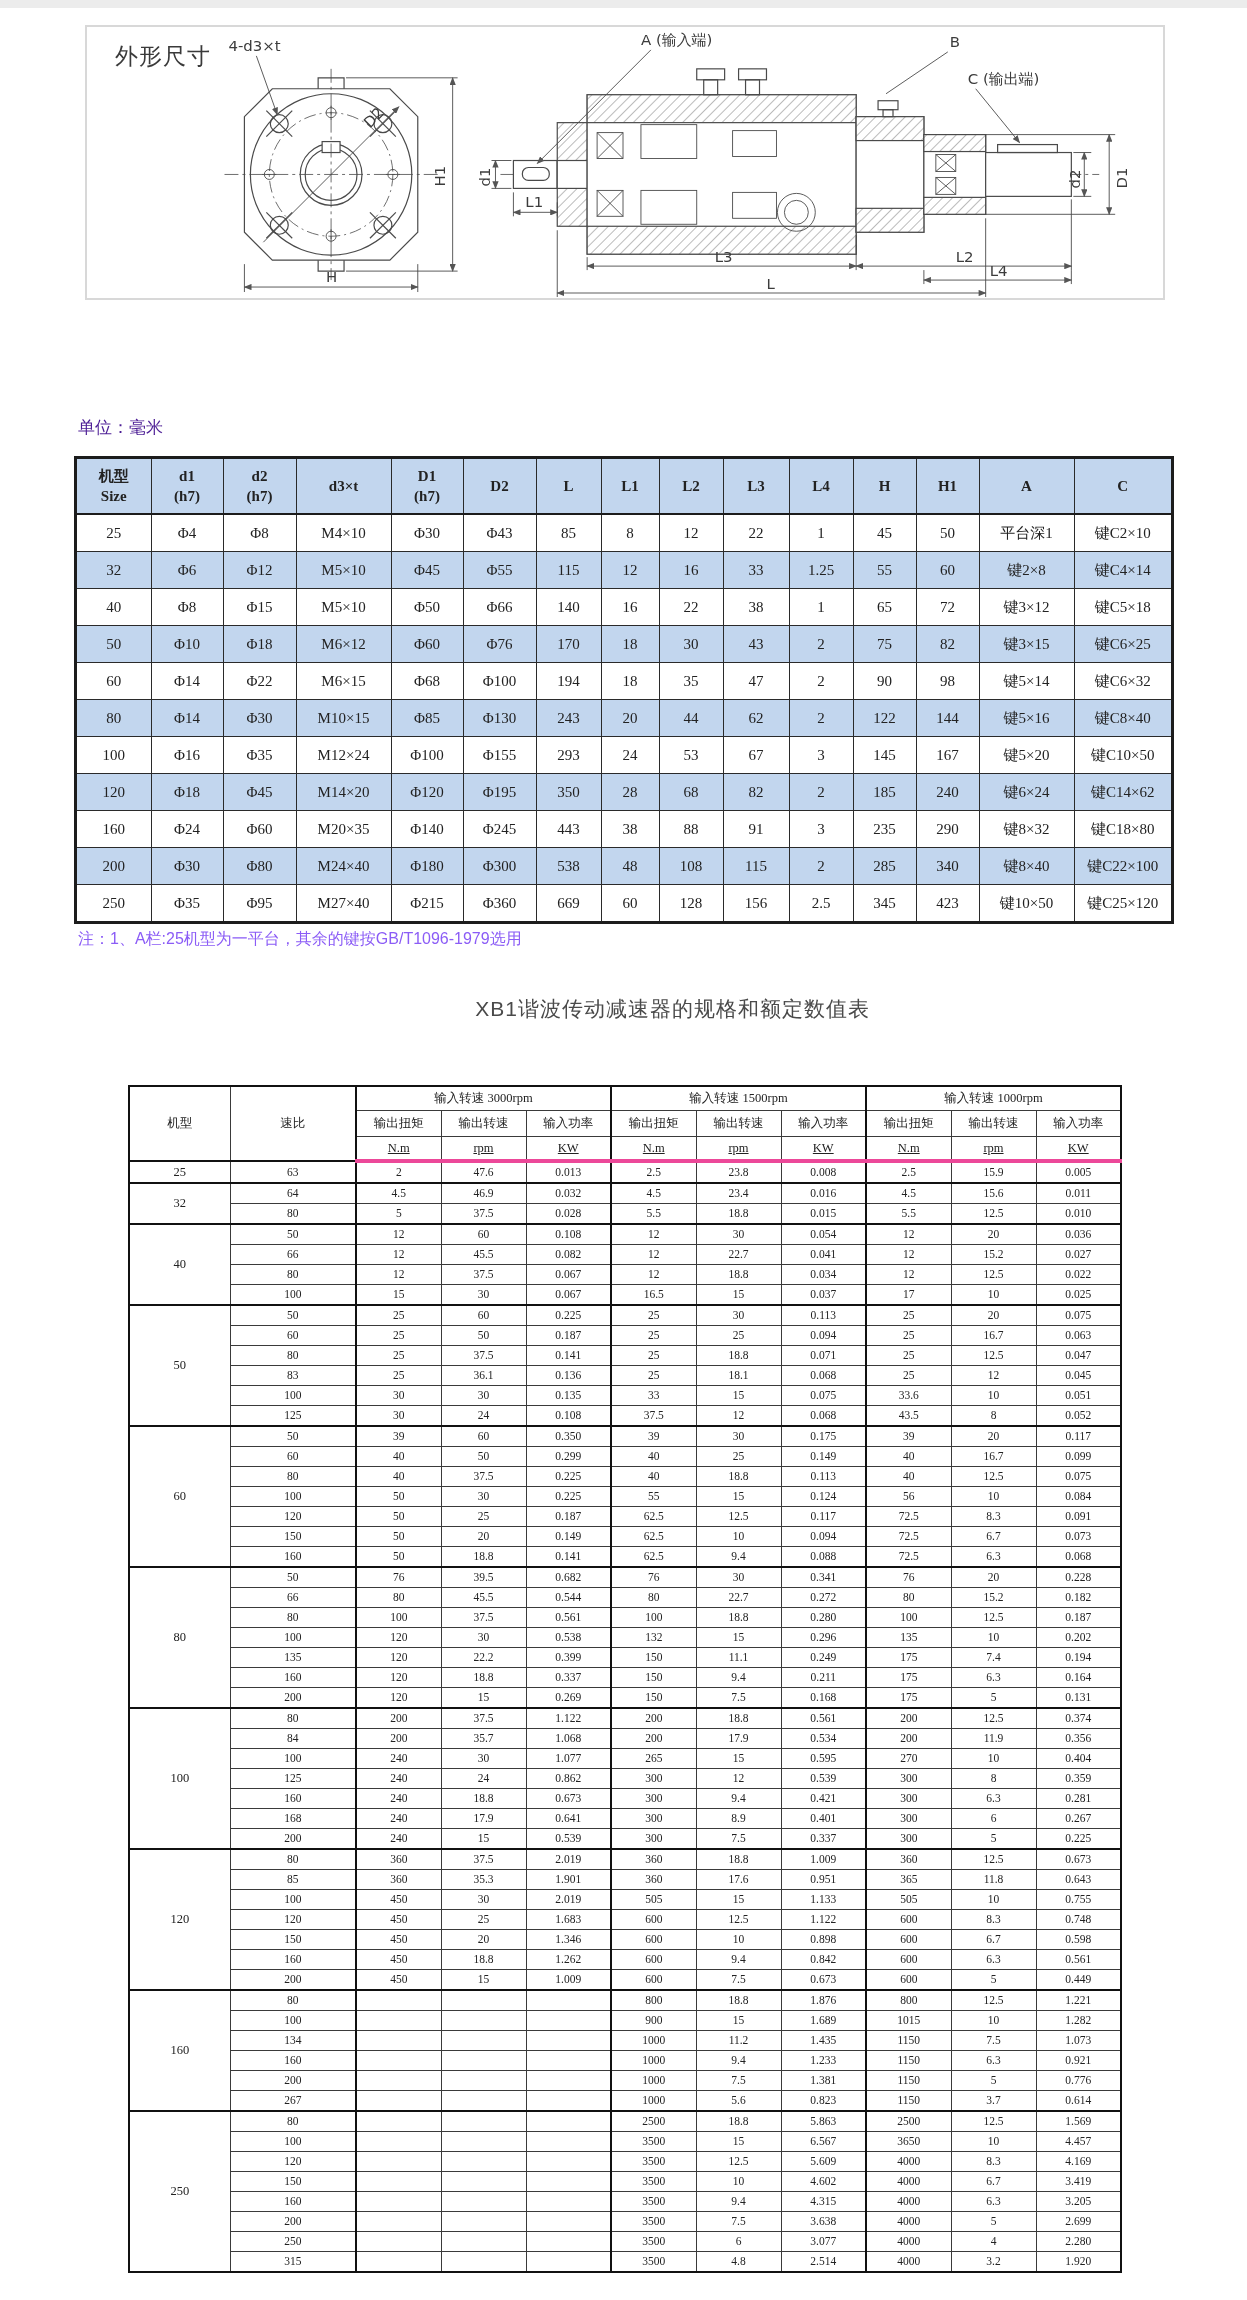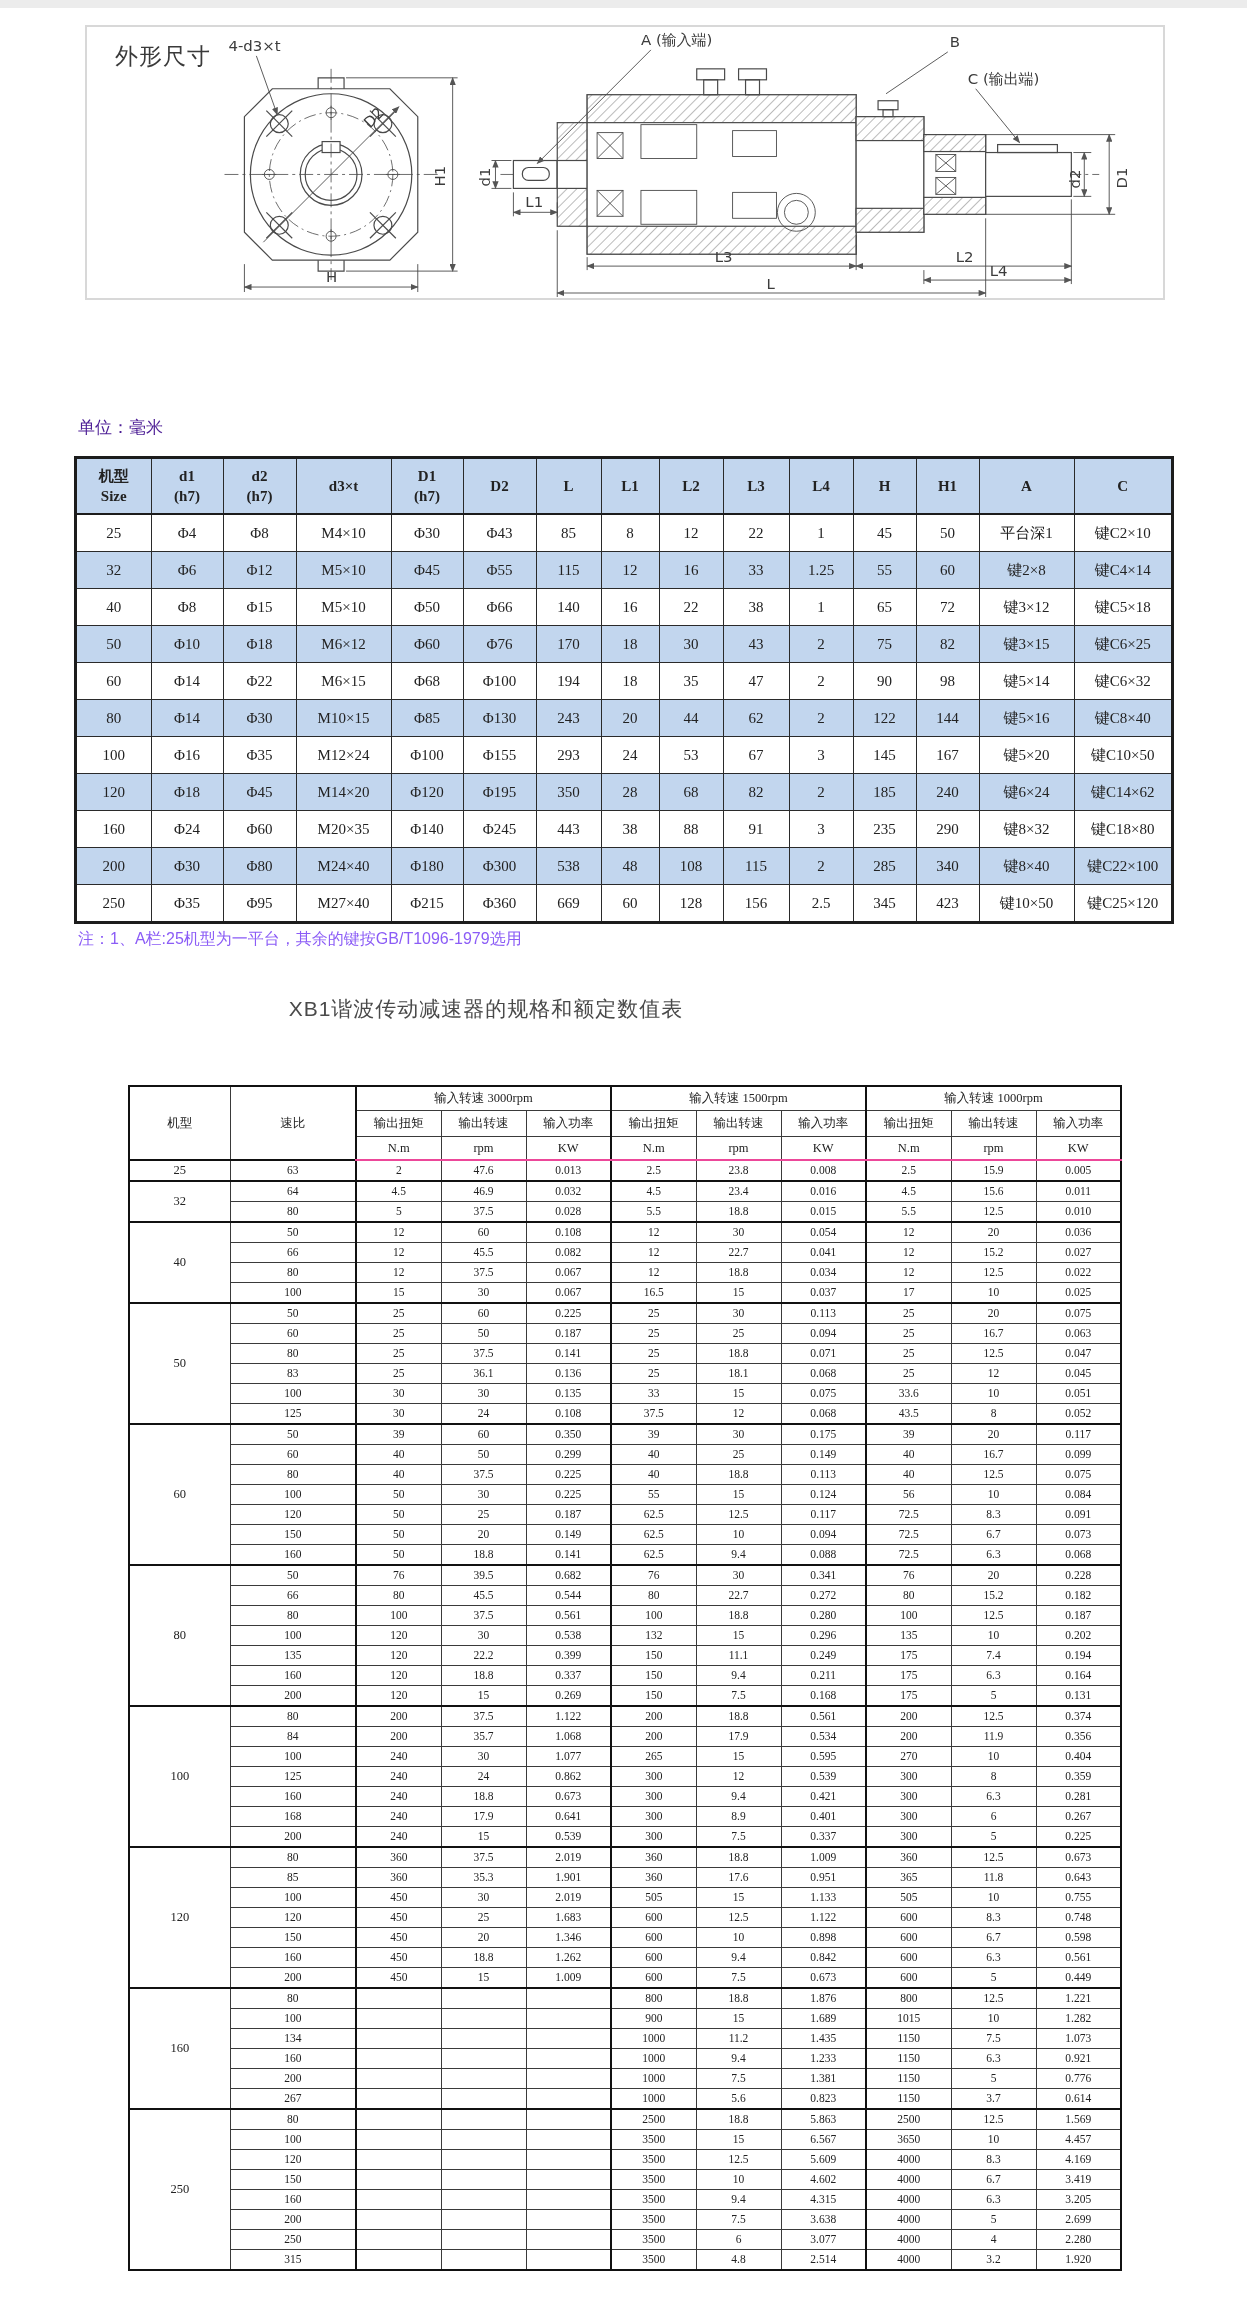--- a/index.html
+++ b/index.html
@@ -19,30 +19,30 @@
   .dim-table th,.dim-table td{border:1px solid #2a2a2a;text-align:center;vertical-align:middle;padding:0;}
   .dim-table th{background:#c2d6ee;font-weight:bold;height:54px;font-size:15px;line-height:20px;}
   .dim-table td{height:36px;background:#fff;}
   .dim-table tr.alt td{background:#c2d6ee;}
   .dim-table thead th{border-bottom:2px solid #1c1c1c;}
   .dim-table{border:2px solid #1c1c1c;outline:1px solid #1c1c1c;}
   
   .notes{position:absolute;left:78px;top:922px;width:1100px;font-size:16px;color:#8b5cf6;line-height:34px;}
   .note-indent{padding-left:37px;}
   
-  .spec-title{position:absolute;left:96px;top:995px;width:780px;text-align:center;
+  .spec-title{position:absolute;left:90px;top:995px;width:780px;text-align:right;
               font-size:21px;color:#4a4a4a;letter-spacing:1px;}
   .spec-table{position:absolute;left:128px;top:1085px;width:992px;
               font-family:"Liberation Serif", serif;font-size:11.5px;border:2px solid #111;}
   .spec-table th,.spec-table td{border:1px solid #3a3a3a;text-align:center;vertical-align:middle;
               padding:0;font-weight:normal;}
   .spec-table thead th{font-size:12.5px;text-align:center;}
   .spec-table thead tr:nth-child(1) th{height:23px;}
   .spec-table thead tr:nth-child(2) th{height:25px;}
-  .spec-table thead tr:nth-child(3) th{height:22px;border-bottom:2px solid #ec4899;}
+  .spec-table thead tr:nth-child(3) th{height:22px;border-bottom:4px solid #ec4899;text-decoration:underline;}
   .spec-table td{height:19px;line-height:19px;}
   .spec-table .model-cell{font-size:12.5px;}
   .spec-table .gl{border-left:2px solid #111;}
   .spec-table tr.group-start td{border-top:2px solid #111;}
 </style>
 </head>
 <body>
 
 <div class="page">
   <div class="topbar"></div>

